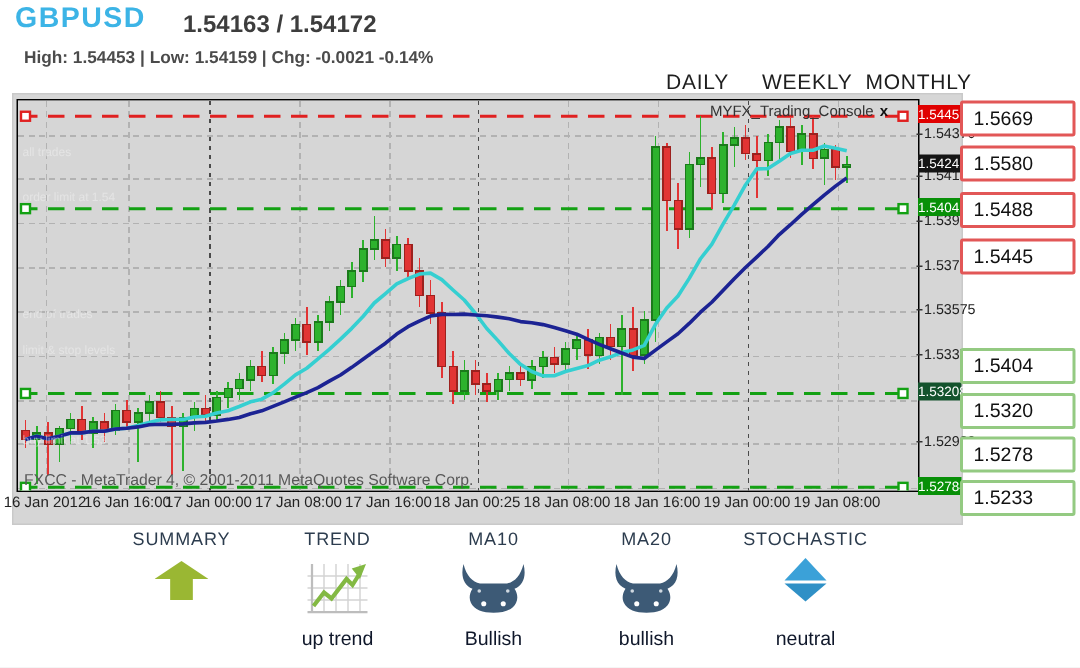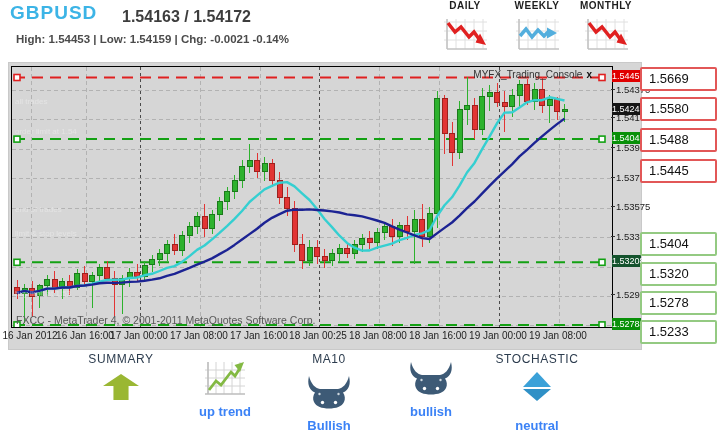--- a/index.html
+++ b/index.html
@@ -3,21 +3,21 @@
 <meta charset="utf-8">
 <style>
   html,body{margin:0;padding:0;background:#fff;width:720px;height:445px;overflow:hidden;
     font-family:"Liberation Sans","DejaVu Sans",sans-serif;}
   .abs{position:absolute;}
   
   #symbol{left:10px;top:2px;font-size:19px;font-weight:bold;color:#3cb4e6;letter-spacing:1px;}
   #bidask{left:122px;top:8px;font-size:16px;font-weight:bold;color:#3d3d3d;}
   #stats{left:16px;top:33px;font-size:11.5px;font-weight:bold;color:#4b4b4b;}
   .tf{width:58px;text-align:center;top:0;}
-  .tf .lbl{font-size:10px;font-weight:bold;color:#1e1e1e;letter-spacing:.5px;}
+  .tf .lbl{font-size:14px;font-weight:normal;color:#1e1e1e;letter-spacing:.5px;margin-top:46px;}
   .tf svg{margin-top:5px;background:#fff;}
   
   #panel{left:8px;top:62px;width:632px;height:286px;background:#d6d6d6;border:1px solid #c9c9c9;}
   #plotborder{left:11px;top:66px;width:600px;height:260px;border:1px solid #000;background:#d6d6d6;}
   #plot{position:absolute;left:0;top:0;}
   #console{left:420px;top:69px;width:172px;text-align:right;font-size:10px;color:#333;}
   #console b{font-size:10px;color:#111;margin-left:4px;}
   #watermark{left:16px;top:314px;font-size:10.5px;color:#585858;}
   .faint{font-size:8px;color:#f2f2f2;opacity:.5;white-space:nowrap;}
   .ylab{left:616px;font-size:9.5px;color:#222;}
@@ -26,21 +26,21 @@
   .xlab{top:330px;width:70px;margin-left:-35px;text-align:center;font-size:10px;color:#222;}
   
   .sbox{left:640px;width:77px;height:24px;background:#fff;border:2px solid;border-radius:2px;
     box-sizing:border-box;font-size:13px;color:#111;line-height:20px;padding-left:7px;}
   .sbox.r{border-color:#e25757;}
   .sbox.g{border-color:#94ca82;}
   
   .sig{top:352px;width:110px;text-align:center;}
   .sig .h{font-size:12px;font-weight:normal;color:#2c3c4e;letter-spacing:.6px;}
   .sig .ic{height:44px;margin-top:6px;position:relative;}
-  .sig .v{font-size:13px;color:#3b82f6;width:52px;margin:2px auto 0;line-height:15px;font-weight:bold;}
+  .sig .v{font-size:13px;color:#0f172a;width:52px;margin:2px auto 0;line-height:15px;}
   #arrowup{width:36px;height:26px;margin:8px auto 0;background:#9ab733;
     clip-path:polygon(50% 0,100% 46%,71% 46%,71% 100%,29% 100%,29% 46%,0 46%);}
   .tri-up{width:0;height:0;border-left:14px solid transparent;border-right:14px solid transparent;
     border-bottom:15px solid #3ba1d8;margin:2px auto 0;}
   .tri-dn{width:0;height:0;border-left:14px solid transparent;border-right:14px solid transparent;
     border-top:12px solid #2f90c6;margin:2px auto 0;}
 </style>
 </head>
 <body>
 
@@ -311,20 +311,21 @@
 <div class="abs sbox g" style="top:320px">1.5233</div>
 
 <div class="abs sig" style="left:66px">
   <div class="h">SUMMARY</div>
   <div class="ic">
       <div id="arrowup"></div>
     </div>
   <div class="v"></div>
 </div>
 <div class="abs sig" style="left:170px">
+  <div class="h">TREND</div>
   <div class="ic">
     <svg width="44" height="38" style="margin-top:2px">
       <g stroke="#d4d4d4" stroke-width="1">
           <path d="M5 2V34M13 2V34M21 2V34M29 2V34M37 2V34M2 10H42M2 18H42M2 26H42"></path>
         </g>
       <path d="M2 34H42M5 2V34" stroke="#bdbdbd" stroke-width="1.5" fill="none"></path>
       <polyline points="6,30 13,21 18,25 28,12 32,16 37,8" fill="none" stroke="#83b943" stroke-width="2.8"></polyline>
       <polygon points="41,2 31.5,5 37,12" fill="#83b943"></polygon>
     </svg>
   </div>
@@ -337,20 +338,21 @@
       <path d="M3,1 C5,9 9,13 14,14 L32,14 C37,13 41,9 43,1 C45,9 43,15 37,17.5 C39,20.5 39.5,24 38,27 C36,31.5 30,33.5 23,33.5 C16,33.5 10,31.5 8,27 C6.5,24 7,20.5 9,17.5 C3,15 1,9 3,1 Z" fill="#3d5a76"></path>
       <circle cx="16.5" cy="27.5" r="1.7" fill="#fff"></circle>
         <circle cx="29.5" cy="27.5" r="1.7" fill="#fff"></circle>
       <circle cx="13.5" cy="19" r="1.2" fill="#cfd8e0"></circle>
         <circle cx="32.5" cy="19" r="1.2" fill="#cfd8e0"></circle>
     </svg>
   </div>
   <div class="v">Bullish</div>
 </div>
 <div class="abs sig" style="left:376px">
+  <div class="h">MA20</div>
   <div class="ic">
     <svg width="46" height="36" style="margin-top:3px">
       <path d="M3,1 C5,9 9,13 14,14 L32,14 C37,13 41,9 43,1 C45,9 43,15 37,17.5 C39,20.5 39.5,24 38,27 C36,31.5 30,33.5 23,33.5 C16,33.5 10,31.5 8,27 C6.5,24 7,20.5 9,17.5 C3,15 1,9 3,1 Z" fill="#3d5a76"></path>
       <circle cx="16.5" cy="27.5" r="1.7" fill="#fff"></circle>
         <circle cx="29.5" cy="27.5" r="1.7" fill="#fff"></circle>
       <circle cx="13.5" cy="19" r="1.2" fill="#cfd8e0"></circle>
         <circle cx="32.5" cy="19" r="1.2" fill="#cfd8e0"></circle>
     </svg>
   </div>
   <div class="v">bullish</div>

